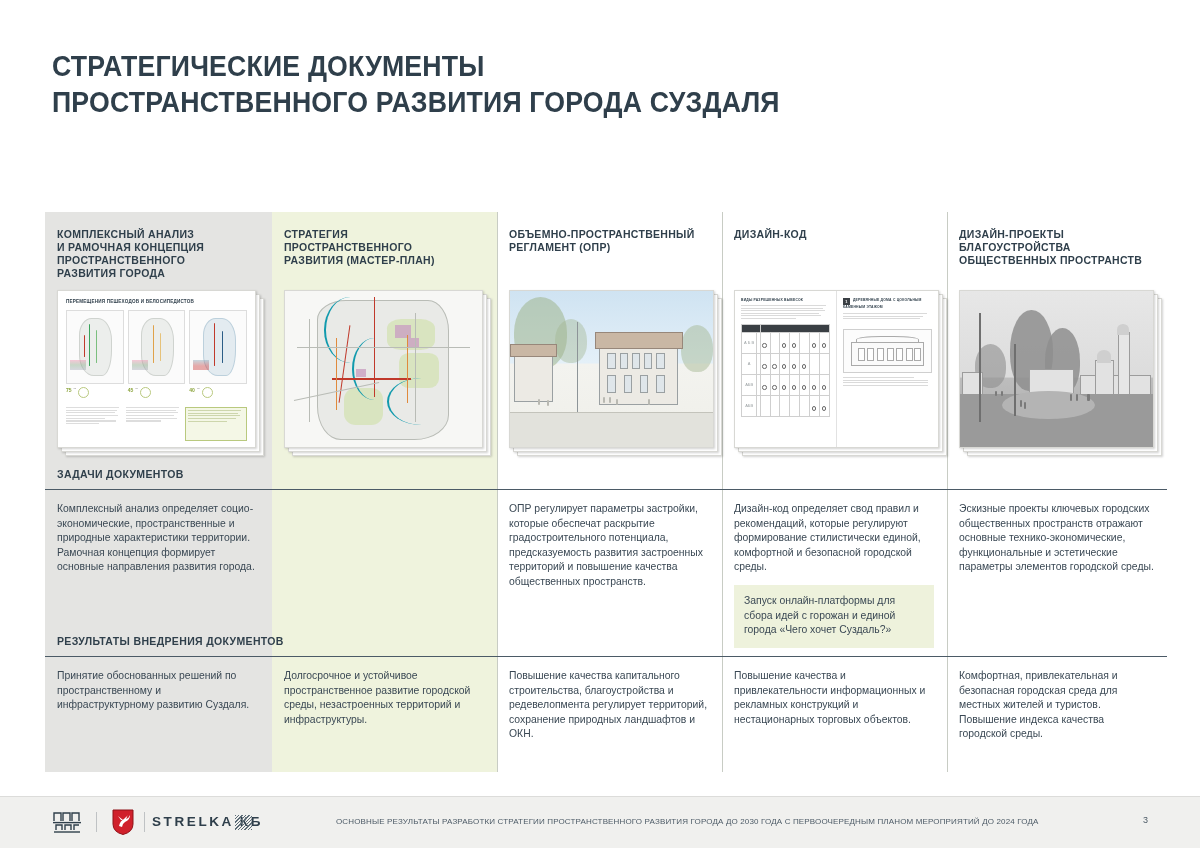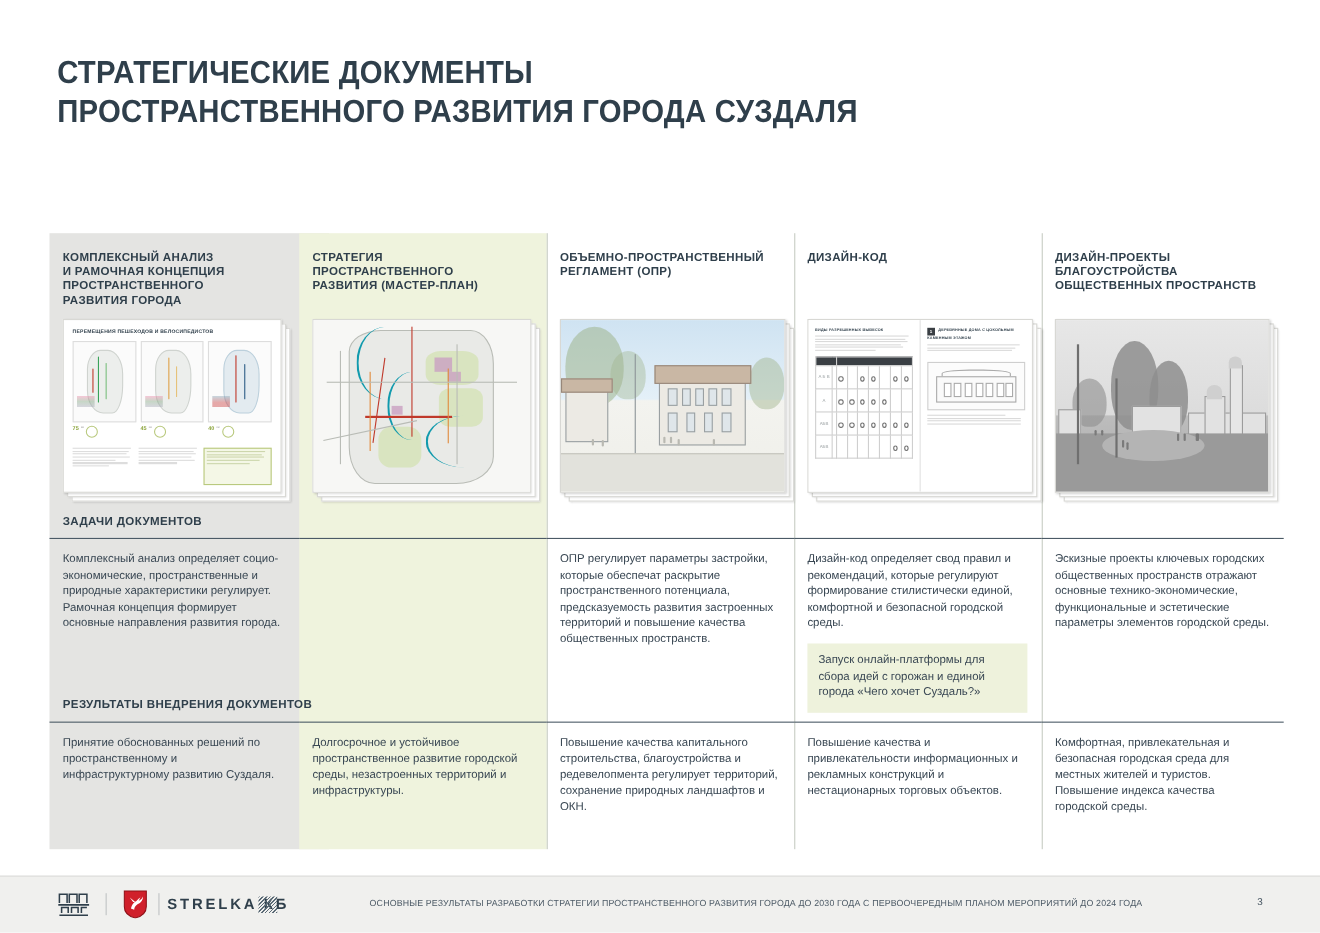--- a/index.html
+++ b/index.html
@@ -471,22 +471,22 @@
       </div>
     </div>
 
     <div class="rowlabel" style="top:256px">ЗАДАЧИ ДОКУМЕНТОВ</div>
     <div class="hline" style="left:0;width:227px;top:277px"></div>
     <div class="hline" style="left:227px;width:225px;top:277px"></div>
     <div class="hline" style="left:452px;width:225px;top:277px"></div>
     <div class="hline" style="left:677px;width:225px;top:277px"></div>
     <div class="hline" style="left:902px;width:220px;top:277px"></div>
 
-    <div class="body" style="left:12px;width:200px;top:290px">Комплексный анализ определяет социо-экономические, пространственные и природные характеристики регулирует. Рамочная концепция формирует основные направления развития города.</div>
-    <div class="body" style="left:464px;width:202px;top:290px">ОПР регулирует параметры застройки, которые обеспечат раскрытие пространственного потенциала, предсказуемость развития застроенных территорий и повышение качества общественных пространств.</div>
+    <div class="body" style="left:12px;width:200px;top:290px">Комплексный анализ определяет социо-экономические, пространственные и природные характеристики территории. Рамочная концепция формирует основные направления развития города.</div>
+    <div class="body" style="left:464px;width:202px;top:290px">ОПР регулирует параметры застройки, которые обеспечат раскрытие градостроительного потенциала, предсказуемость развития застроенных территорий и повышение качества общественных пространств.</div>
     <div class="body" style="left:689px;width:202px;top:290px">Дизайн-код определяет свод правил и рекомендаций, которые регулируют формирование стилистически единой, комфортной и безопасной городской среды.</div>
     <div class="body" style="left:914px;width:196px;top:290px">Эскизные проекты ключевых городских общественных пространств отражают основные технико-экономические, функциональные и эстетические параметры элементов городской среды.</div>
 
     <div class="callout" style="left:689px;width:180px;top:373px">Запуск онлайн-платформы для сбора идей с горожан и единой города «Чего хочет Суздаль?»</div>
 
     <div class="rowlabel" style="top:423px">РЕЗУЛЬТАТЫ ВНЕДРЕНИЯ ДОКУМЕНТОВ</div>
     <div class="hline" style="left:0;width:227px;top:444px"></div>
     <div class="hline" style="left:227px;width:225px;top:444px"></div>
     <div class="hline" style="left:452px;width:225px;top:444px"></div>
     <div class="hline" style="left:677px;width:225px;top:444px"></div>

